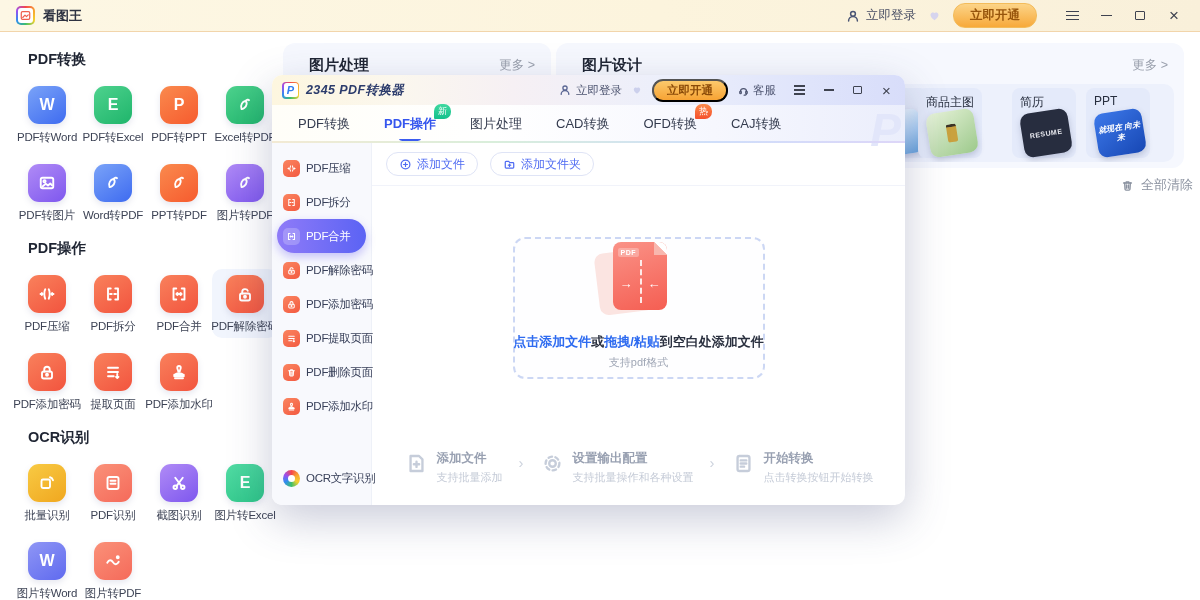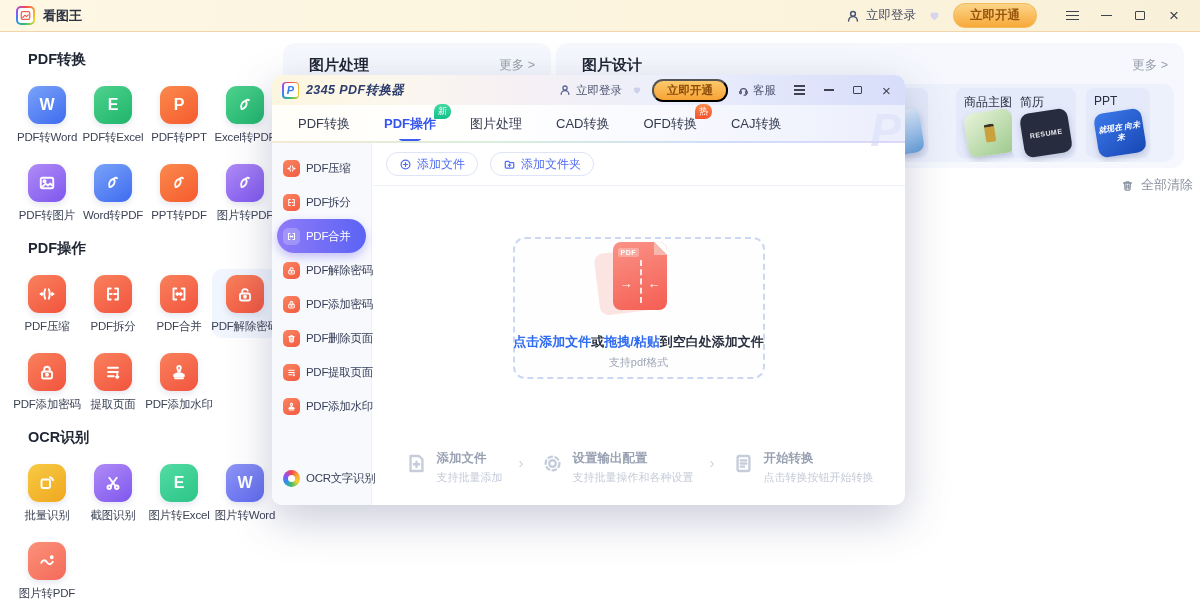--- a/index.html
+++ b/index.html
@@ -434,20 +434,28 @@
   <div class="cells">
     <div class="cell">
         <span class="tile c-yellow">
           <svg class="ln">
             <use href="#sym-scan"></use>
           </svg>
         </span>
         <span class="tl">批量识别</span>
       </div>
     <div class="cell">
+        <span class="tile c-salmon">
+          <svg class="ln">
+            <use href="#sym-docline"></use>
+          </svg>
+        </span>
+        <span class="tl">PDF识别</span>
+      </div>
+    <div class="cell">
         <span class="tile c-purple">
           <svg class="ln">
             <use href="#sym-scissors"></use>
           </svg>
         </span>
         <span class="tl">截图识别</span>
       </div>
     <div class="cell">
         <span class="tile c-mint">
           <b class="gl">E</b>
@@ -481,21 +489,21 @@
 <div class="panel p2">
   <div class="panel-head">
     <span class="panel-title">图片设计</span>
     <span class="more">更多 &gt;</span>
   </div>
   <div class="cards">
     <div class="dcard" style="left:298px">
       <span class="dcard-label">海报</span>
       <span class="thumb t-poster"></span>
     </div>
-    <div class="dcard" style="left:390px">
+    <div class="dcard" style="left:352px">
       <span class="dcard-label">商品主图</span>
       <span class="thumb t-product">
           <span class="t-bottle"></span>
         </span>
     </div>
     <div class="dcard" style="left:446px">
       <span class="dcard-label">简历</span>
       <span class="thumb t-resume">RESUME</span>
     </div>
     <div class="dcard" style="left:520px">
@@ -606,32 +614,32 @@
           <span class="ic">
             <svg class="ln">
               <use href="#sym-lock"></use>
             </svg>
           </span>
           <span>PDF添加密码</span>
         </div>
       <div class="d-item">
           <span class="ic">
             <svg class="ln">
-              <use href="#sym-trash"></use>
-            </svg>
-          </span>
-          <span>PDF删除页面</span>
+              <use href="#sym-extract"></use>
+            </svg>
+          </span>
+          <span>PDF提取页面</span>
         </div>
       <div class="d-item">
           <span class="ic">
             <svg class="ln">
-              <use href="#sym-extract"></use>
-            </svg>
-          </span>
-          <span>PDF提取页面</span>
+              <use href="#sym-trash"></use>
+            </svg>
+          </span>
+          <span>PDF删除页面</span>
         </div>
       <div class="d-item">
           <span class="ic">
             <svg class="ln">
               <use href="#sym-stamp"></use>
             </svg>
           </span>
           <span>PDF添加水印</span>
         </div>
       <div class="d-spacer"></div>

